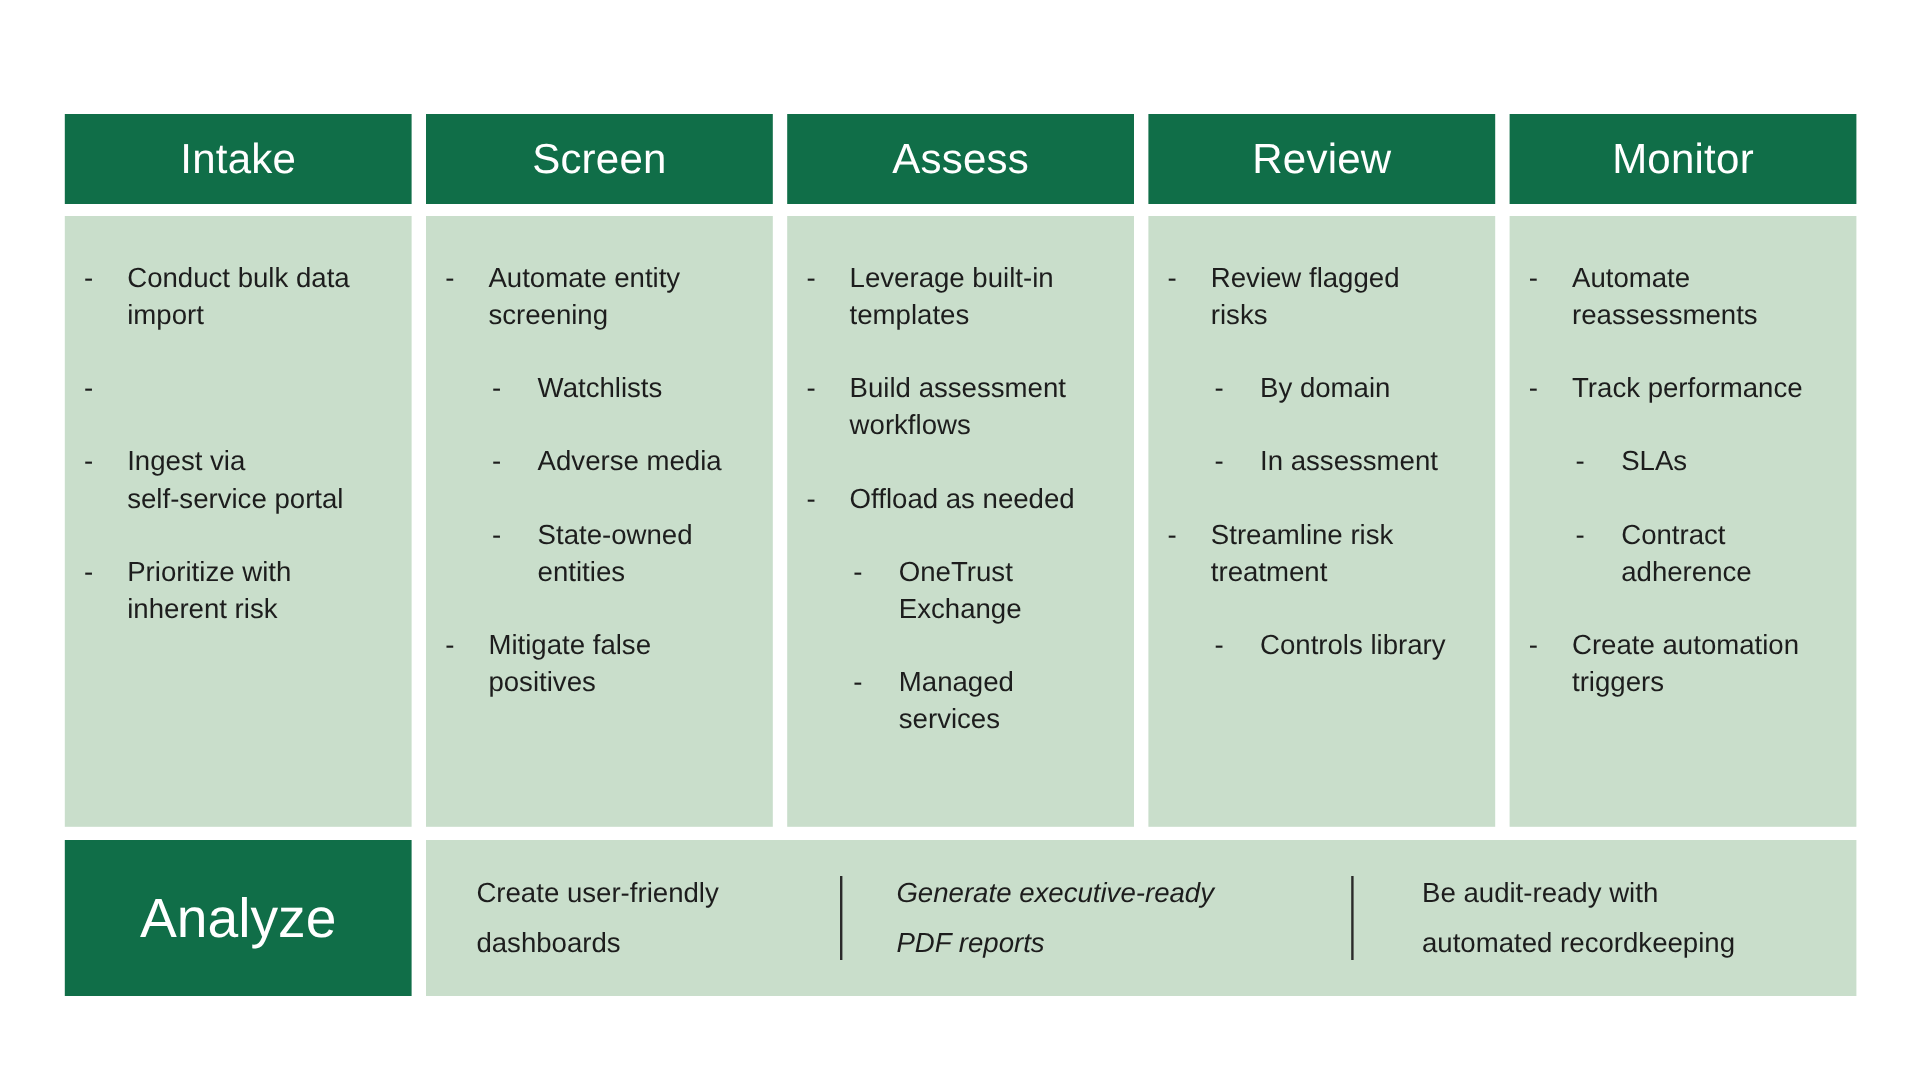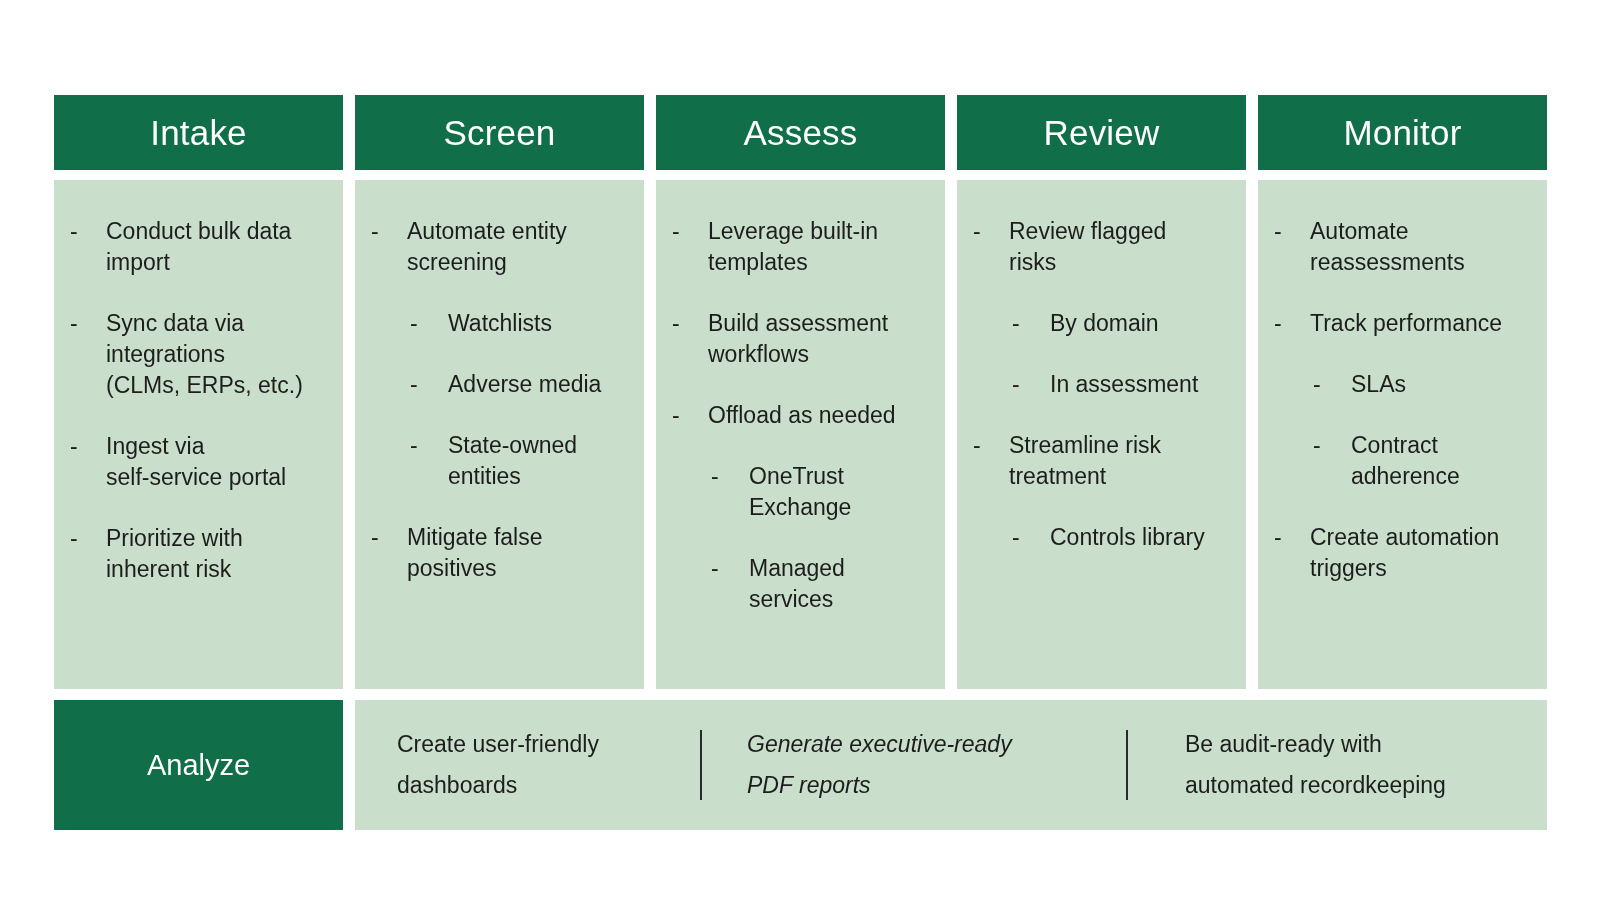--- a/index.html
+++ b/index.html
@@ -64,21 +64,21 @@
     width: 1493px;
     height: 130px;
     display: flex;
     gap: 12px;
   }
   .analyze-header {
     width: 289px;
     flex: 0 0 289px;
     background: var(--dark-green);
     color: var(--header-text);
-    font-size: 29px;
+    font-size: 46px;
     font-weight: 400;
     display: flex;
     align-items: center;
     justify-content: center;
   }
   .analyze-body {
     flex: 1;
     background: var(--light-green);
     display: flex;
     align-items: stretch;
@@ -115,23 +115,20 @@
         <span>Intake</span>
       </div>
       <div class="col-body">
         <div class="item lvl1">
           <span class="dash">-</span>
           <span class="txt">Conduct bulk data
 import</span>
         </div>
         <div class="item lvl1">
           <span class="dash">-</span>
-          <span class="txt">Sync data via
-integrations
-(CLMs, ERPs, etc.)</span>
         </div>
         <div class="item lvl1">
           <span class="dash">-</span>
           <span class="txt">Ingest via
 self-service portal</span>
         </div>
         <div class="item lvl1">
           <span class="dash">-</span>
           <span class="txt">Prioritize with
 inherent risk</span>

